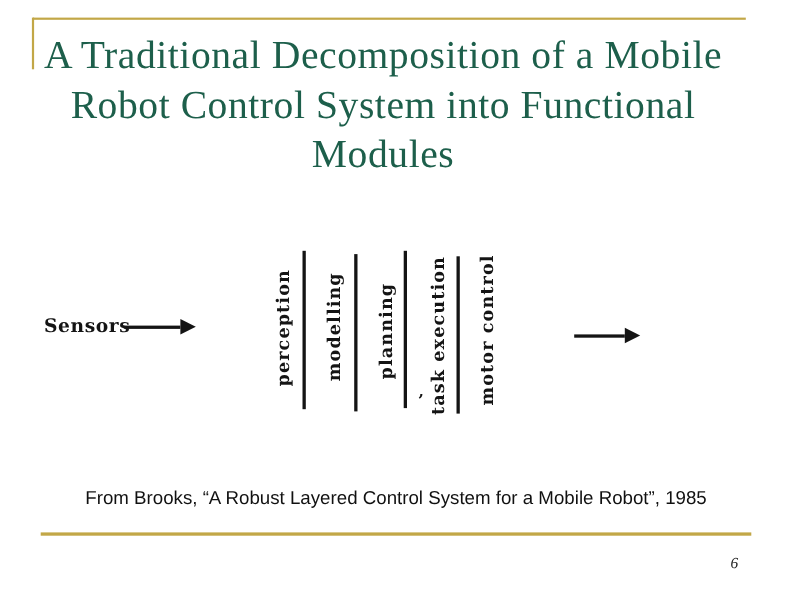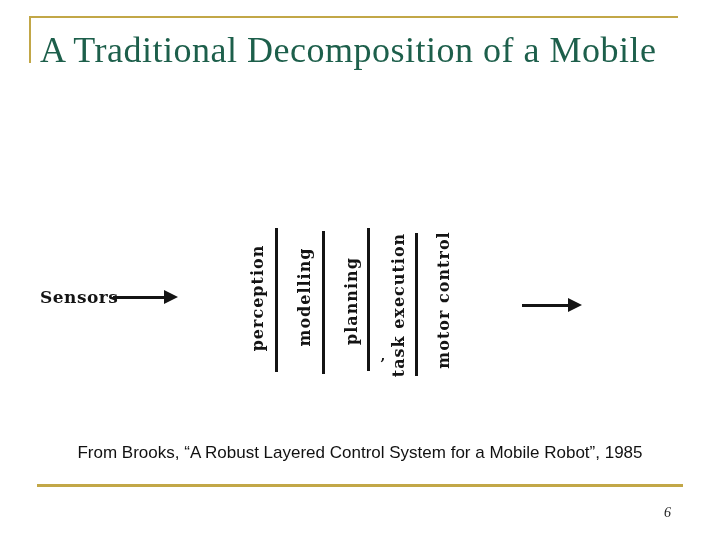--- a/index.html
+++ b/index.html
@@ -120,20 +120,22 @@
 </head>
 <body>
 
 <div class="slide">
 
   <div class="rule rule-top"></div>
   <div class="rule rule-left"></div>
 
   <h1 class="title">
     <div class="tline">A Traditional Decomposition of a Mobile</div>
+    <div class="tline">Robot Control System into Functional</div>
+    <div class="tline">Modules</div>
   </h1>
 
   <div class="diagram">
 
     <span class="endpoint-label sensors">Sensors</span>
 
     <span class="arrow arrow-sensors">
       <span class="shaft"></span>
       <span class="head"></span>
     </span>

